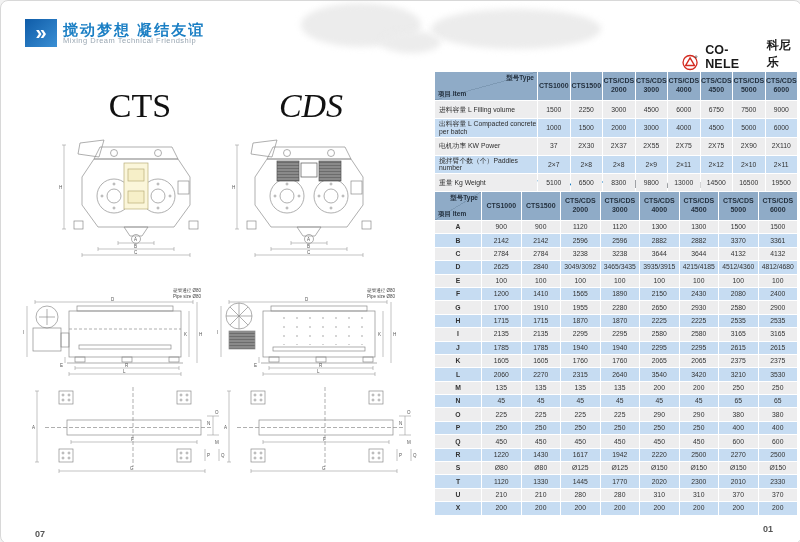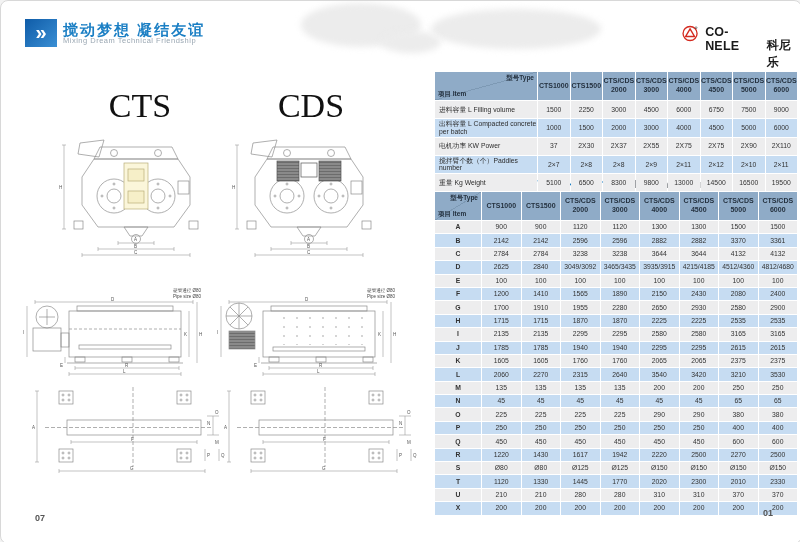--- a/index.html
+++ b/index.html
@@ -4,30 +4,30 @@
 <style>
   html,body{margin:0;padding:0;background:#f3f3f3;font-family:"Liberation Sans",sans-serif;}
   #page{position:relative;width:800px;height:542px;background:#fff;border:1px solid #d8d8d8;border-radius:8px;margin:0 auto;overflow:hidden;}
 
   
   .map-blob{position:absolute;background:#ececec;border-radius:50%;filter:blur(3px);}
   #logo-box{position:absolute;left:24px;top:18px;width:32px;height:28px;background:linear-gradient(135deg,#0f5ca8,#3a8fd4);display:flex;align-items:center;justify-content:center;}
   #logo-box .chev{color:#fff;font-size:20px;font-weight:bold;line-height:1;margin-top:-3px;}
   #slogan-cn{position:absolute;left:62px;top:20px;font-size:15px;font-weight:bold;color:var(--accent-blue);letter-spacing:2px;}
   #slogan-en{position:absolute;left:62px;top:35px;font-size:7.5px;color:#9aa7b2;letter-spacing:.5px;}
-  #brand{position:absolute;left:681px;top:24px;display:flex;align-items:flex-start;gap:7px;}
+  #brand{position:absolute;left:681px;top:24px;display:flex;align-items:flex-end;gap:7px;}
   #brand .b-en{font-size:12.5px;font-weight:bold;color:#1a1a1a;letter-spacing:.2px;}
   #brand .b-cn{font-size:12px;font-weight:bold;color:#1a1a1a;margin-top:12px;}
 
   
   .dwg-title{position:absolute;width:120px;text-align:center;font-family:"Liberation Serif",serif;font-size:34px;color:#111;}
   #cts-title{left:79px;top:86px;}
-  #cds-title{left:250px;top:86px;}
+  #cds-title{left:250px;top:86px;font-style:italic;}
   #drawings{position:absolute;left:8px;top:60px;}
-  .pg-num{position:absolute;font-size:9px;font-weight:bold;color:#555;}
+  .pg-num{position:absolute;font-size:9px;font-weight:bold;color:#555;margin-top:16px;}
   #pg-left{left:34px;top:512px;}
   #pg-right{left:762px;top:507px;}
 
   
   .tbl-title{position:absolute;left:433px;width:364px;text-align:center;font-size:11px;font-weight:bold;}
   .tbl-title .cn{color:var(--accent-blue);}
   .tbl-title .en{color:#4a4f55;}
   #tech-title{top:50px;}
   #dim-title{top:176px;}
   table.data{position:absolute;left:433px;border-collapse:separate;border-spacing:1px;table-layout:fixed;width:364px;}

